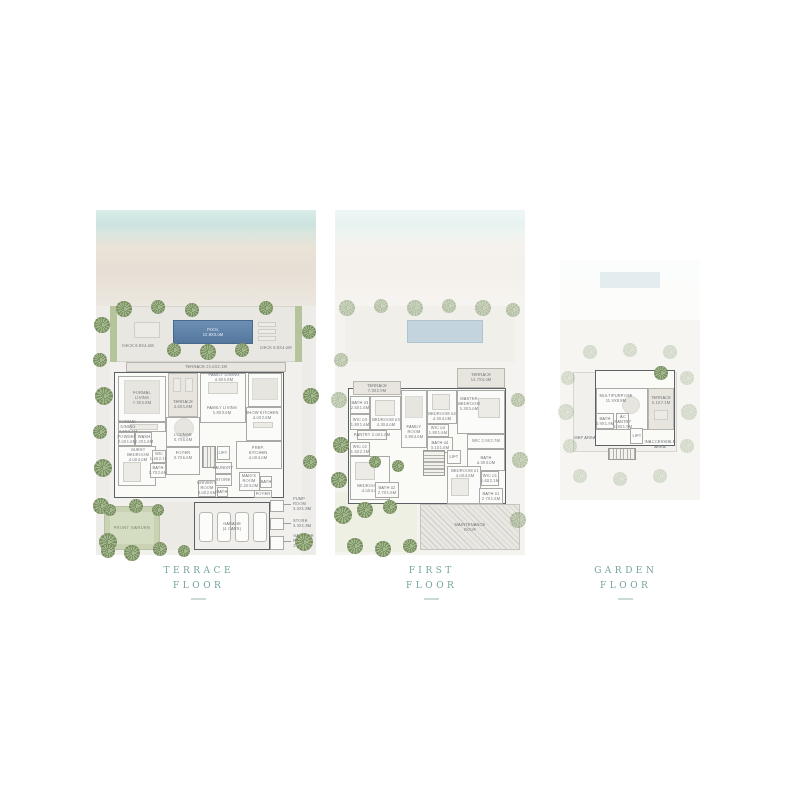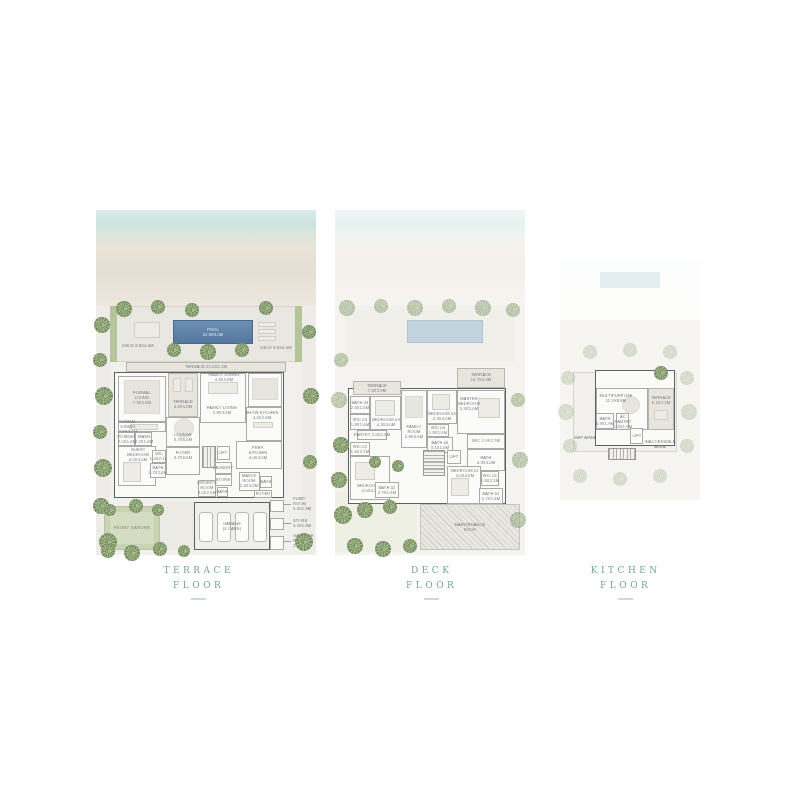--- a/index.html
+++ b/index.html
@@ -352,23 +352,23 @@
         <i class="tree p" style="left: 103px; top: 85px; height: 14px; width: 14px;"></i>
       </div>
   </div>
 
   <div class="title" style="left:142px;top:563px">
     <div>TERRACE</div>
     <div>FLOOR</div>
     <div class="bar"></div>
   </div>
   <div class="title" style="left:375px;top:563px">
-    <div>DECK</div>
+    <div>FIRST</div>
     <div>FLOOR</div>
     <div class="bar"></div>
   </div>
   <div class="title" style="left:569px;top:563px">
-    <div>KITCHEN</div>
+    <div>GARDEN</div>
     <div>FLOOR</div>
     <div class="bar"></div>
   </div>
 
 </div>
 
 </body></html>

